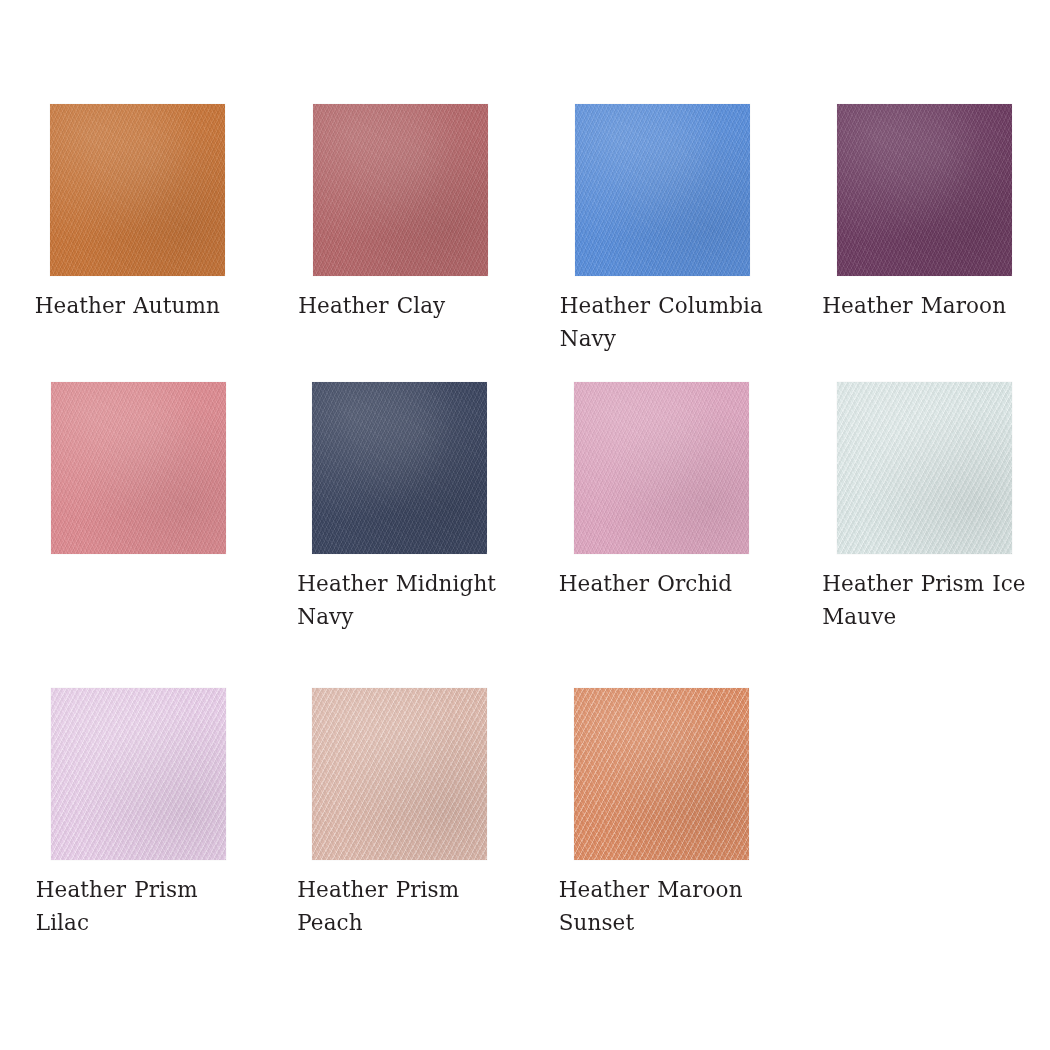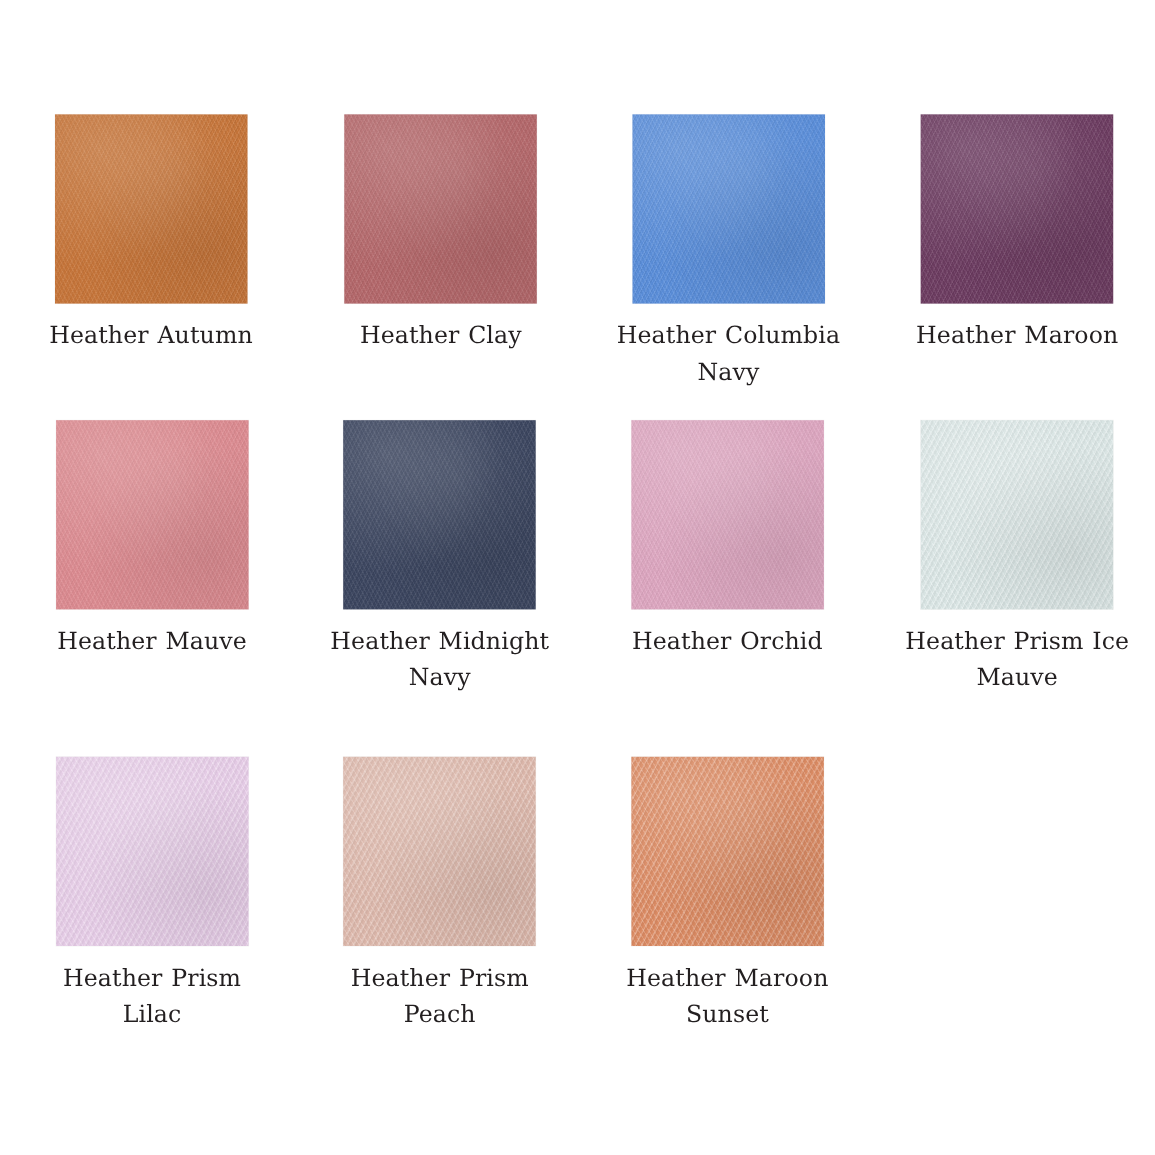--- a/index.html
+++ b/index.html
@@ -109,21 +109,20 @@
         rgba(255,255,255,0.15) 1px,
         rgba(0,0,0,0.02) 1px,
         rgba(0,0,0,0.02) 4px
       );
     opacity: 1;
   }
 
   .swatch-label {
     margin-top: 14px;
     width: 205px;
-    text-align: center;
     font-family: "DejaVu Serif", "Liberation Serif", serif;
     font-size: 21.5px;
     font-weight: 400;
     line-height: 1.52;
     letter-spacing: 0.1px;
     color: #231f20;
     word-spacing: 1px;
   }
 </style>
 </head>
@@ -148,21 +147,20 @@
     </div>
 
 
     <div class="swatch-cell col-0">
       <div class="swatch-chip" title="Heather Maroon" style="background-color: rgb(110, 61, 98);"></div>
       <div class="swatch-label">Heather Maroon</div>
     </div>
 
     <div class="swatch-cell col-1">
       <div class="swatch-chip" title="Heather Mauve" style="background-color: rgb(222, 140, 146);"></div>
-      <div class="swatch-label">Heather Mauve</div>
     </div>
 
     <div class="swatch-cell col-2">
       <div class="swatch-chip" title="Heather Midnight Navy" style="background-color: rgb(60, 70, 96);"></div>
       <div class="swatch-label">Heather Midnight Navy</div>
     </div>
 
     <div class="swatch-cell col-3">
       <div class="swatch-chip" title="Heather Orchid" style="background-color: rgb(223, 168, 194);"></div>
       <div class="swatch-label">Heather Orchid</div>

